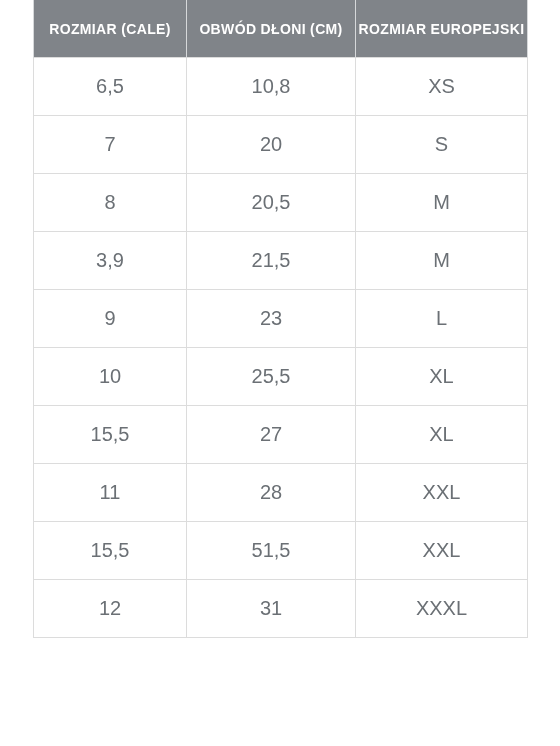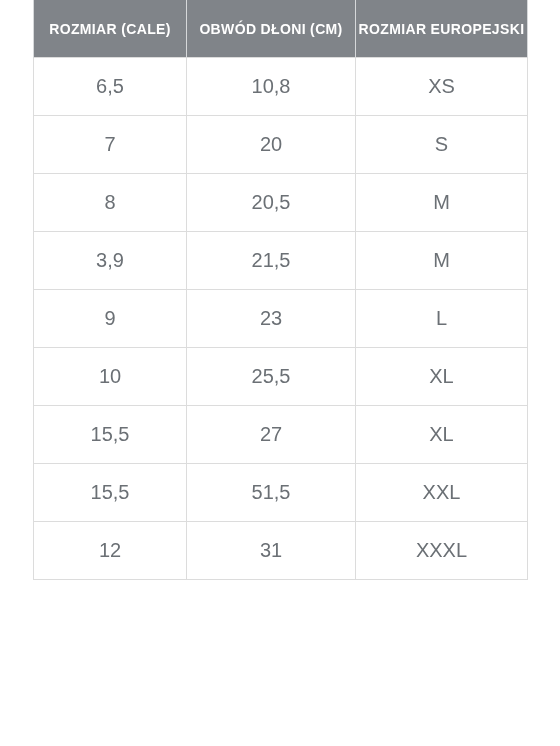--- a/index.html
+++ b/index.html
@@ -107,20 +107,25 @@
         <td>10</td>
         <td>25,5</td>
         <td>XL</td>
       </tr>
       <tr>
         <td>15,5</td>
         <td>27</td>
         <td>XL</td>
       </tr>
       <tr>
+        <td>11</td>
+        <td>28</td>
+        <td>XXL</td>
+      </tr>
+      <tr>
         <td>15,5</td>
         <td>51,5</td>
         <td>XXL</td>
       </tr>
       <tr>
         <td>12</td>
         <td>31</td>
         <td>XXXL</td>
       </tr>
     </tbody>

